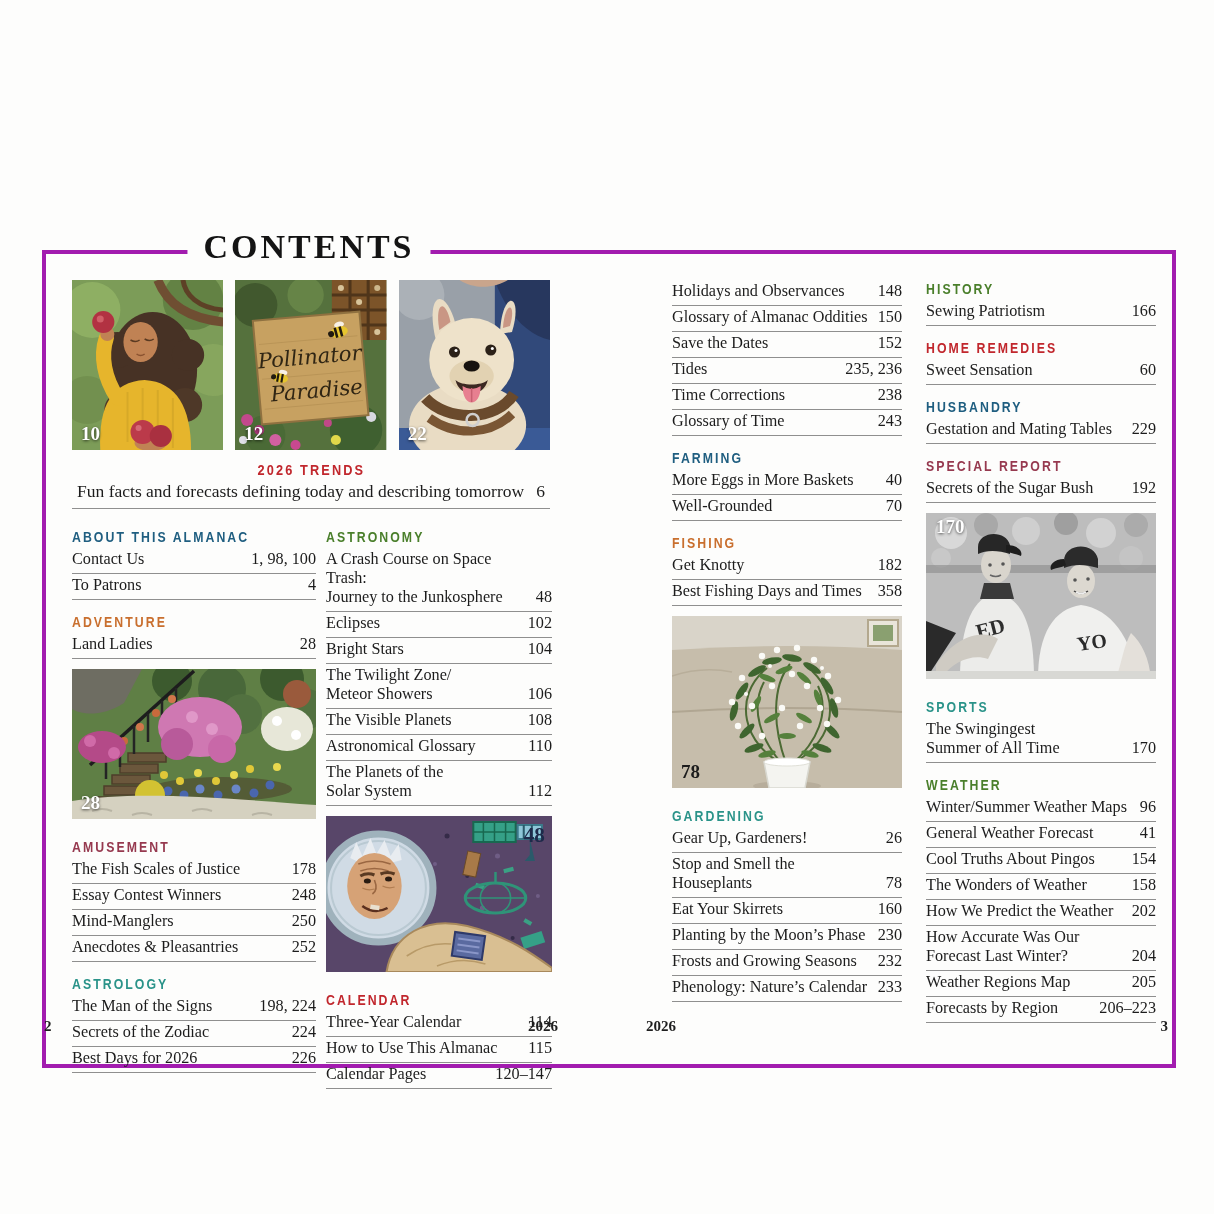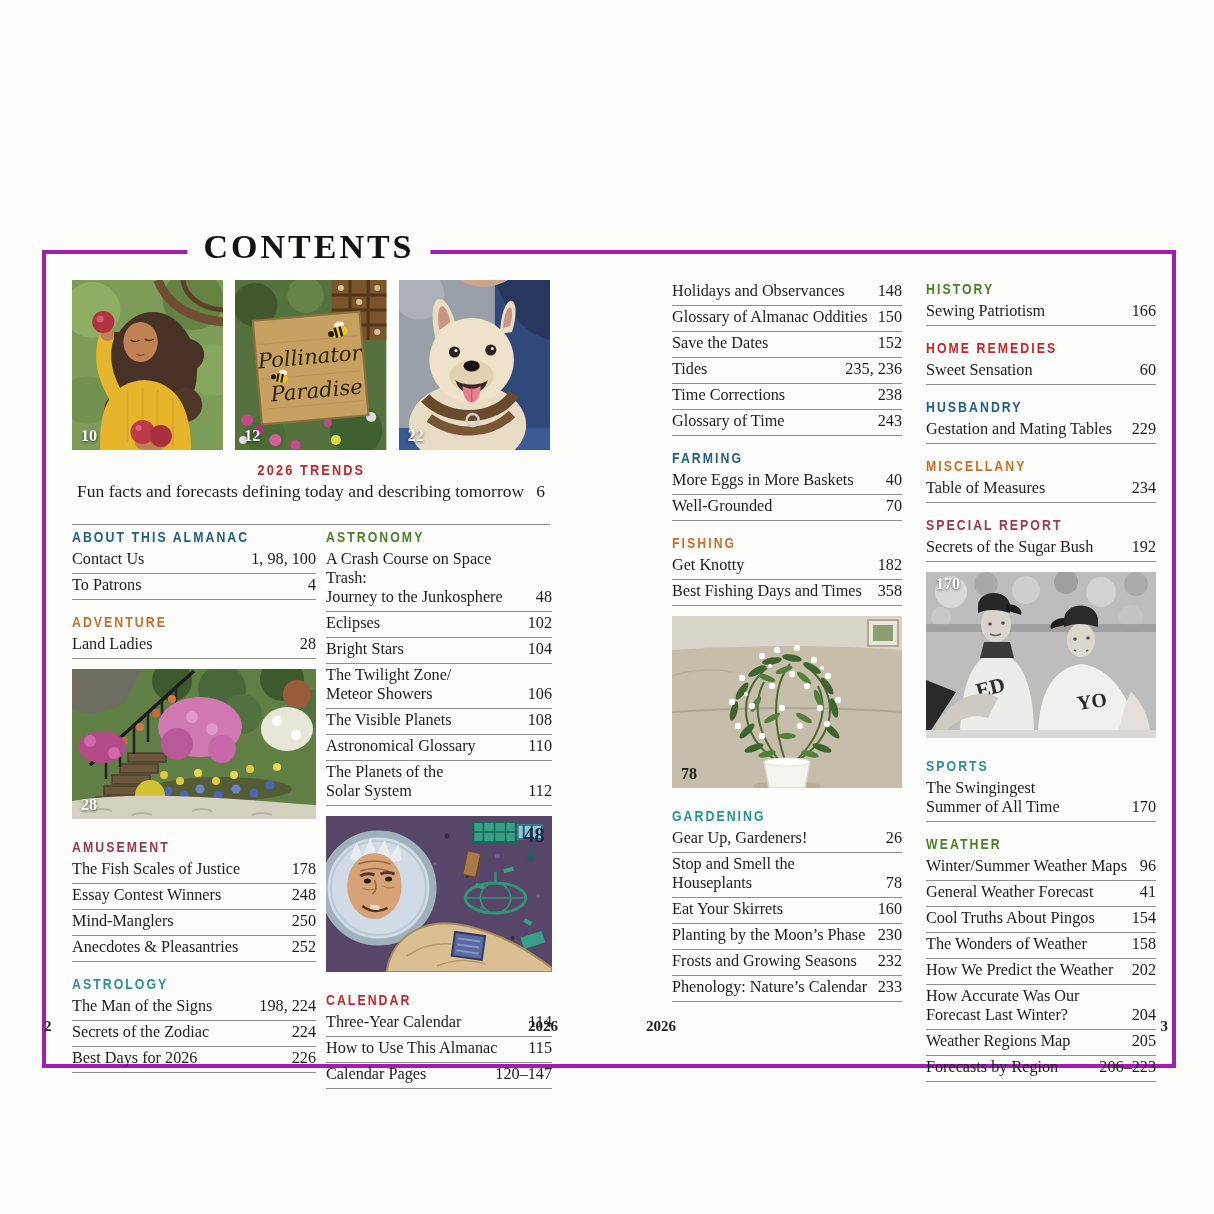--- a/index.html
+++ b/index.html
@@ -10,41 +10,41 @@
           background:#fdfdfc;padding:0 16px;font-size:34px;font-weight:bold;letter-spacing:3px;
           color:#141414;white-space:nowrap;}
   
   .left-header{position:absolute;left:26px;top:26px;width:478px;}
   .img-row{display:flex;gap:12px;height:170px;}
   .photo{position:relative;flex:1;margin:0;overflow:hidden;}
   .photo svg,.col-img svg{display:block;width:100%;height:100%;}
   .trends{text-align:center;margin-top:11px;}
   .trends-h{display:inline-block;transform:scaleX(.85);font-family:"Liberation Sans",sans-serif;
           font-weight:bold;font-size:15px;letter-spacing:2.5px;color:var(--red);margin:0;}
-  .trends-sub{font-size:17.5px;padding-bottom:22px;border-bottom:1px solid var(--rule);margin-top:2px;}
+  .trends-sub{font-size:17.5px;padding-bottom:6px;border-bottom:1px solid var(--rule);margin-top:2px;}
   .trends-sub .pg{margin-left:12px;}
   
   .col{position:absolute;}
   .c1{left:26px;top:274px;width:244px;}
   .c2{left:280px;top:274px;width:226px;}
   .c3{left:626px;top:26px;width:230px;}
   .c4{left:880px;top:26px;width:230px;}
   .sec-h{display:inline-block;transform:scaleX(.82);transform-origin:left center;
          font-family:"Liberation Sans",sans-serif;font-weight:700;font-size:15px;
          letter-spacing:2.5px;margin:13px 0 3px 0;white-space:nowrap;}
   .col section:first-child .sec-h{margin-top:0;}
   .c-red{color:var(--red);} .c-blue{color:var(--blue);} .c-orange{color:var(--orange);}
   .c-maroon{color:var(--maroon);} .c-teal{color:var(--teal);} .c-green{color:var(--green);}
   .e{display:flex;justify-content:space-between;align-items:flex-end;
      border-bottom:1px solid var(--rule);padding:2px 0 4px 0;}
   .t{font-size:16.2px;line-height:19px;white-space:pre-line;}
   .p{font-size:16.2px;line-height:19px;white-space:nowrap;padding-left:8px;}
   .col-img{position:relative;margin:10px 0 6px 0;overflow:hidden;}
   .h150{height:150px;} .h156{height:156px;} .h172{height:172px;} .h166{height:166px;}
-  .img-label{position:absolute;font-weight:bold;font-size:16px;color:#fff;
+  .img-label{position:absolute;font-weight:bold;font-size:19px;color:#fff;
      text-shadow:0 1px 3px rgba(0,0,0,.65);font-family:"Liberation Serif",serif;}
   .bl{left:9px;bottom:5px;} .tl{left:10px;top:3px;} .lbl-black{color:#1c1c1c;text-shadow:none;}
   .footer-num{position:absolute;font-weight:bold;font-size:15px;color:#1f1f1f;}
   .f1{left:44px;top:1018px;} .f2{left:528px;top:1018px;} .f3{left:646px;top:1018px;} .f4{right:46px;top:1018px;}
 </style>
 </head>
 <body>
 
 <div class="canvas">
   <div class="spread">
@@ -564,27 +564,20 @@
           </div>
       </section>
       <section>
         <h3 class="sec-h c-blue">HUSBANDRY</h3>
         <div class="e">
             <span class="t">Gestation and Mating Tables</span>
             <span class="p">229</span>
           </div>
       </section>
       <section>
-        <h3 class="sec-h c-orange">MISCELLANY</h3>
-        <div class="e">
-            <span class="t">Table of Measures</span>
-            <span class="p">234</span>
-          </div>
-      </section>
-      <section>
         <h3 class="sec-h c-maroon">SPECIAL REPORT</h3>
         <div class="e">
             <span class="t">Secrets of the Sugar Bush</span>
             <span class="p">192</span>
           </div>
       </section>
 
       <figure class="col-img h166">
         <svg viewBox="0 0 230 166" preserveAspectRatio="none">
           <rect width="230" height="166" fill="#bdbdbd"></rect>

